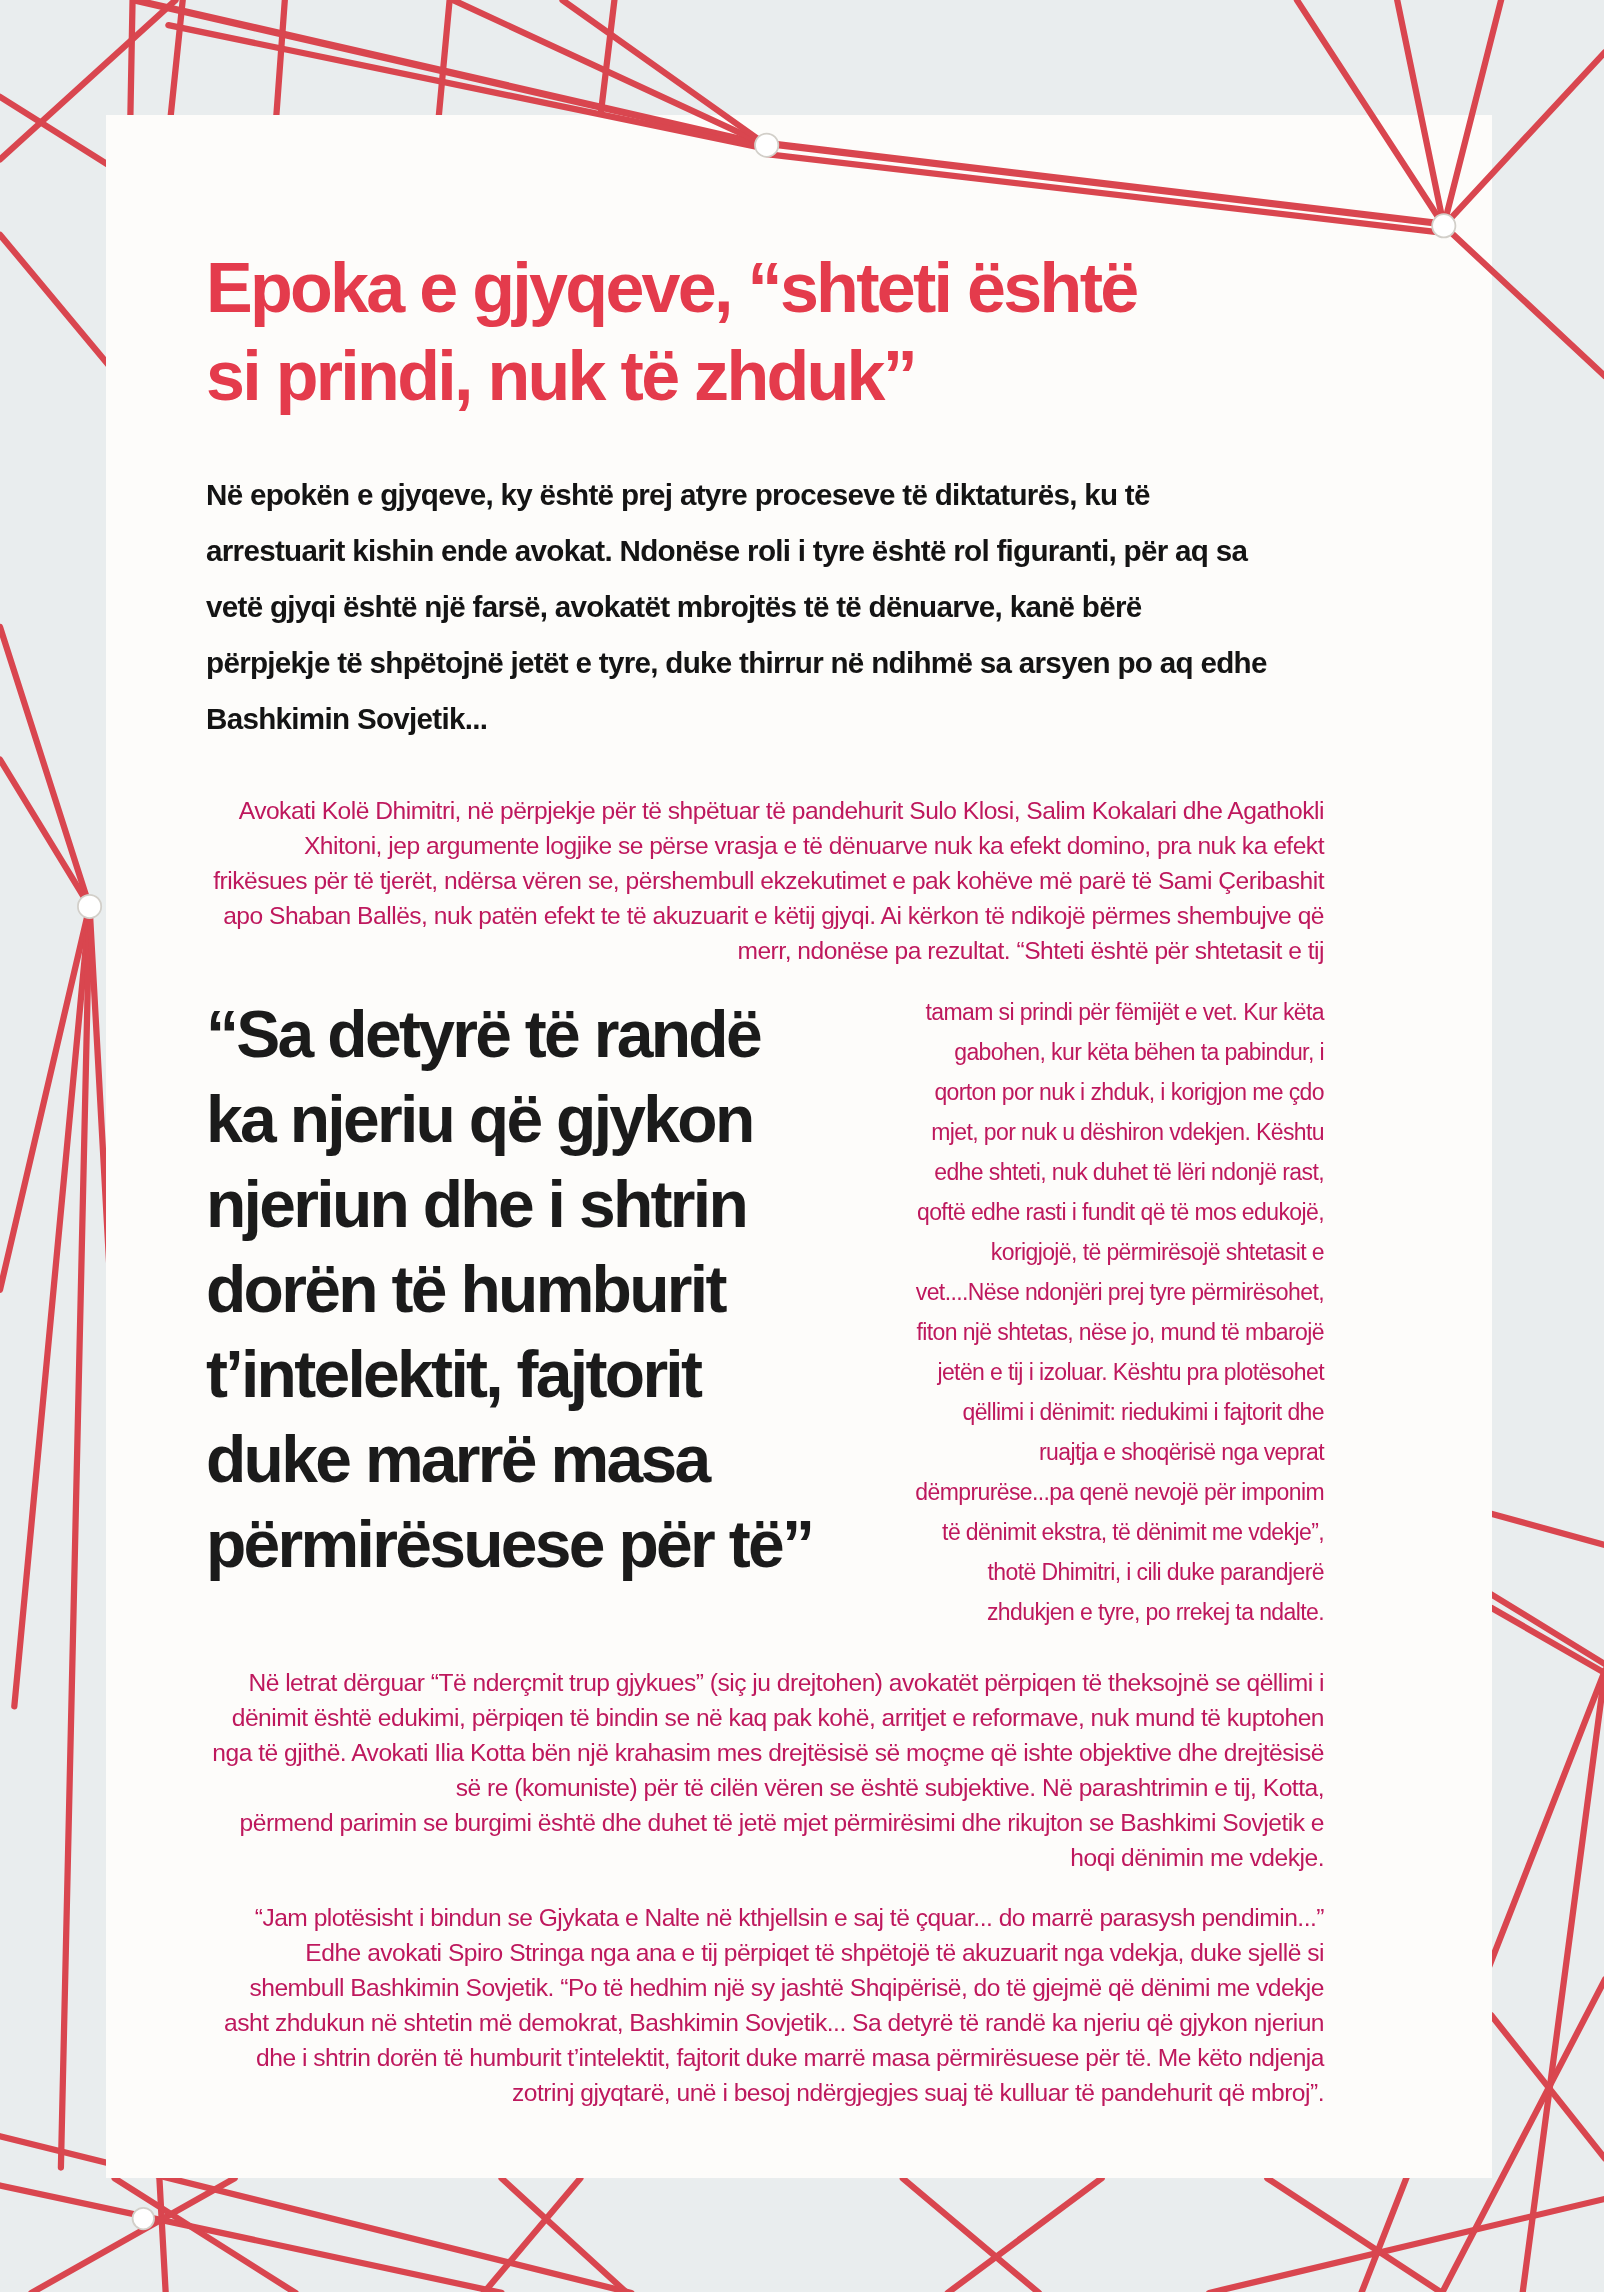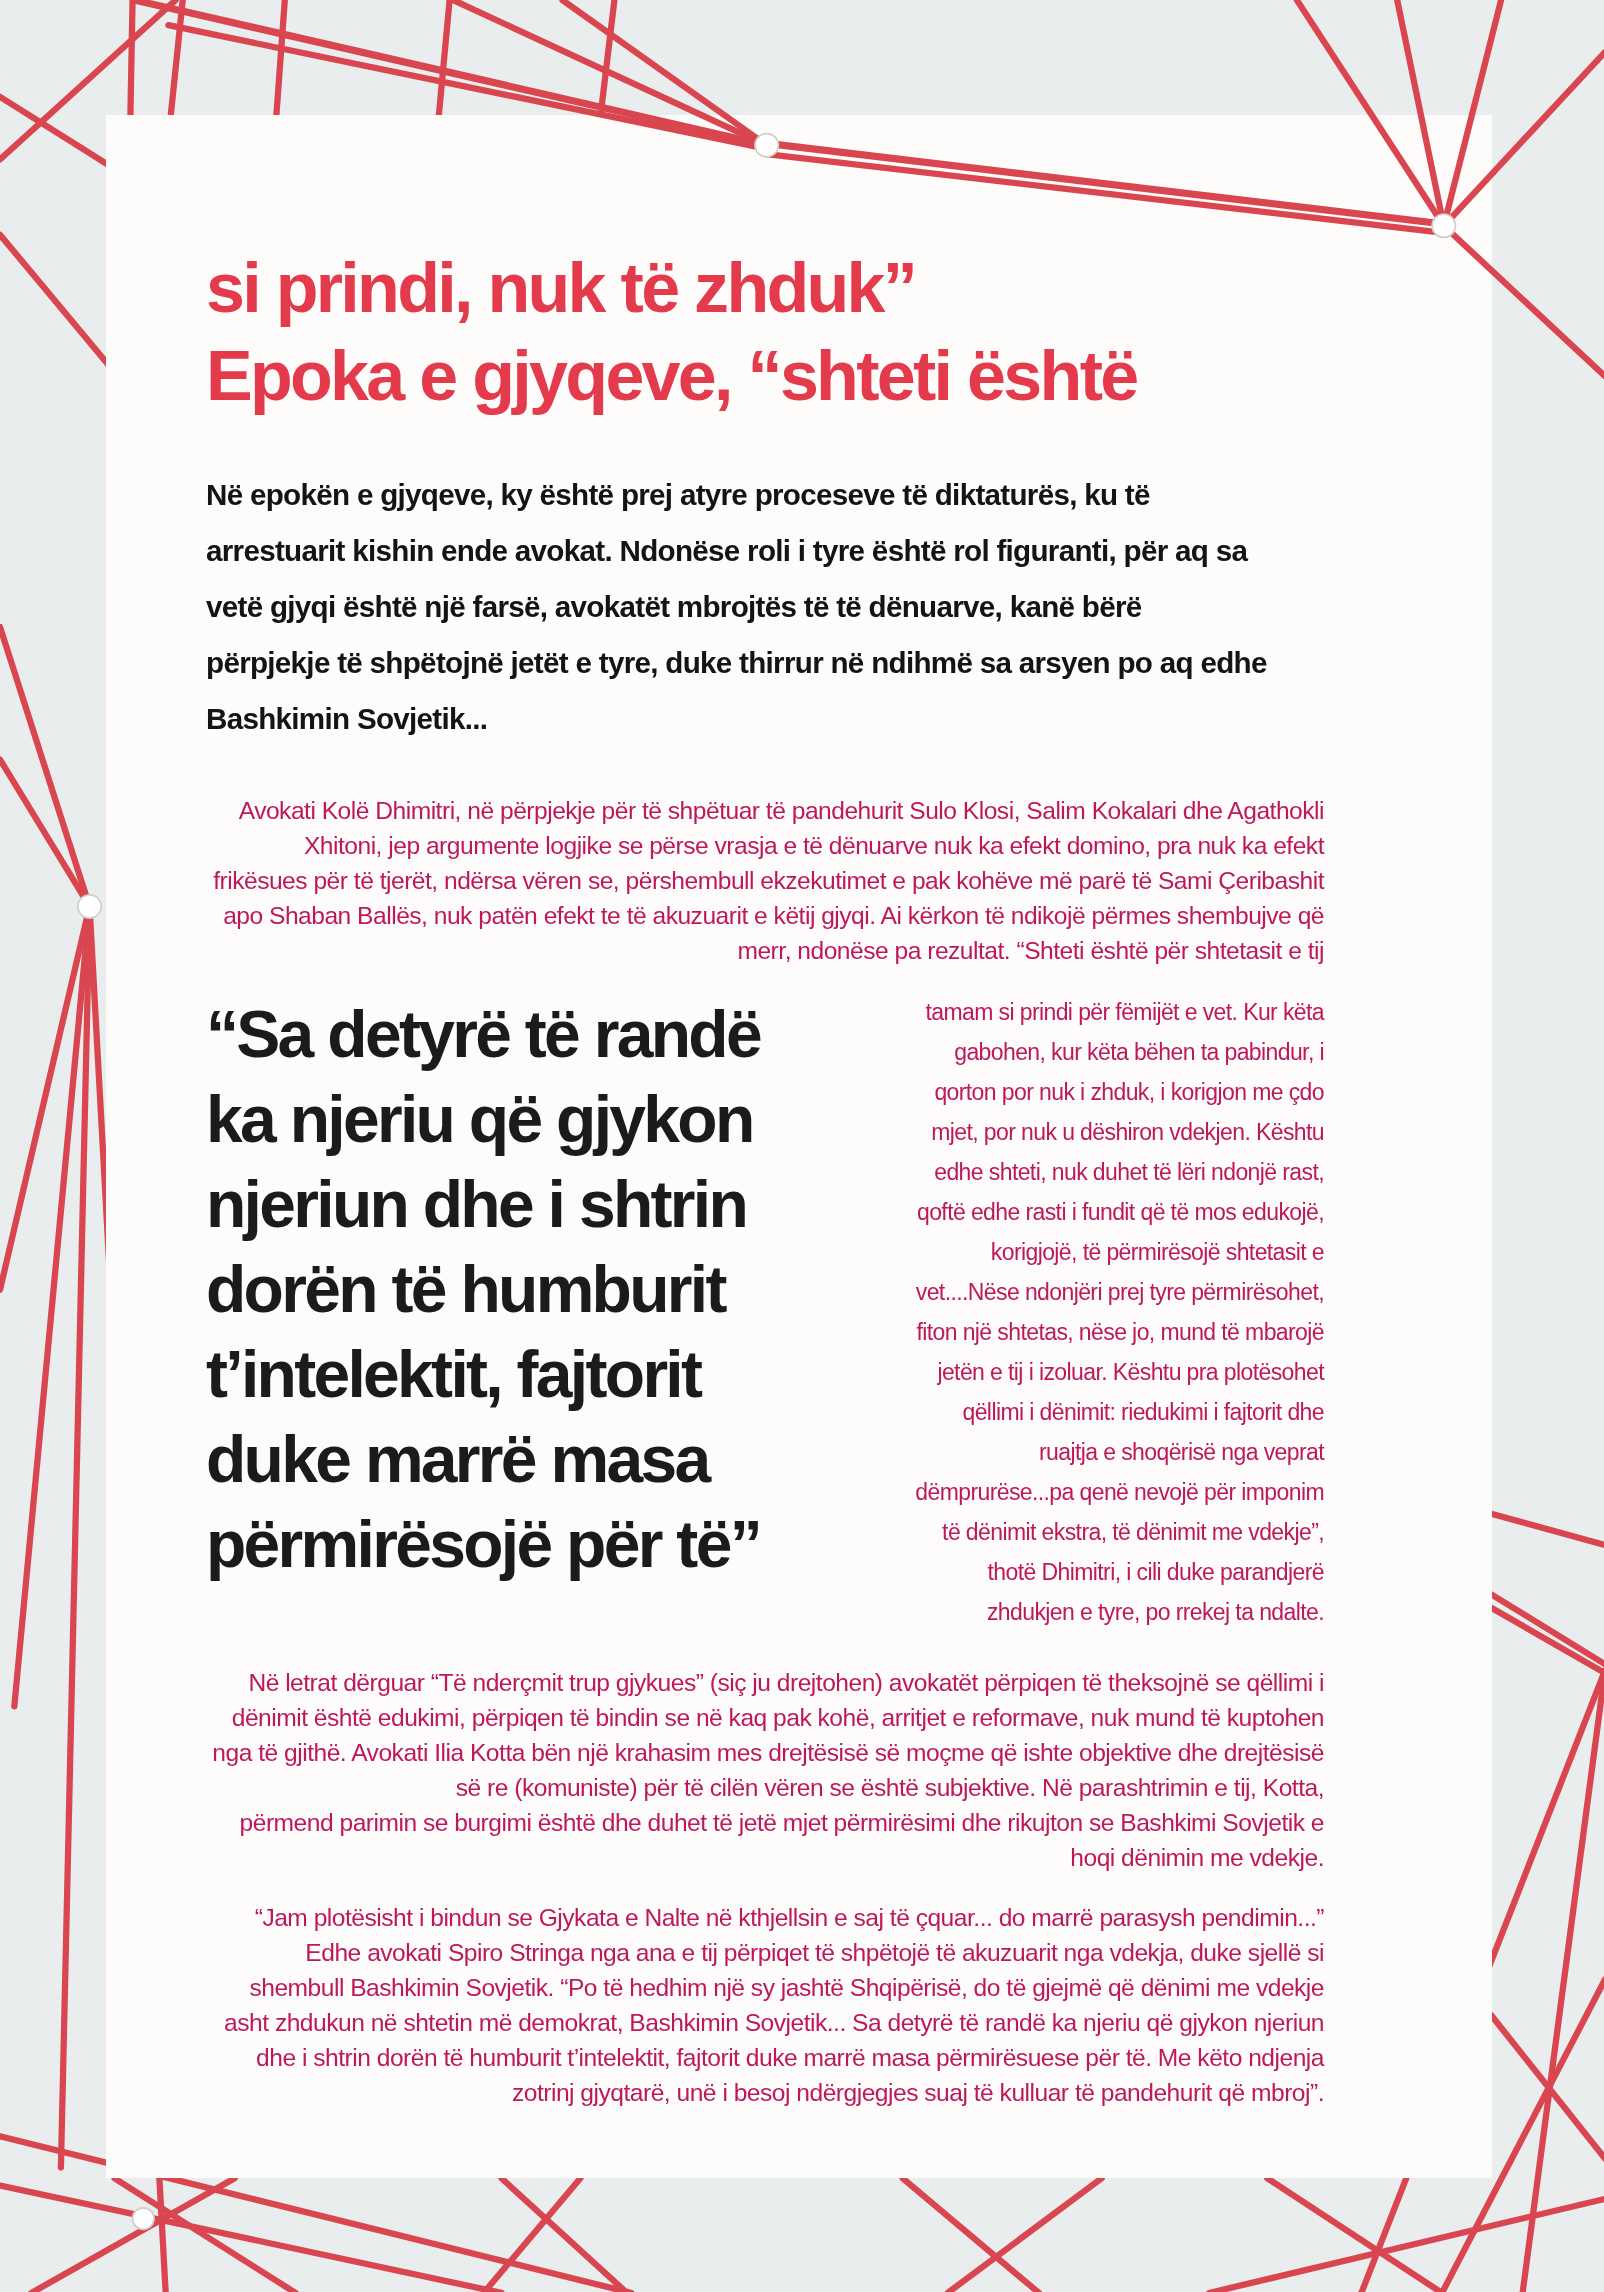--- a/index.html
+++ b/index.html
@@ -93,36 +93,36 @@
       <line class="thread" x1="648" y1="2432" x2="540" y2="2560"></line>
       <line class="thread" x1="1008" y1="2432" x2="1160" y2="2560"></line>
       <line class="thread" x1="1230" y1="2432" x2="1058" y2="2560"></line>
       <line class="thread" x1="1415" y1="2432" x2="1610" y2="2560"></line>
       <line class="thread" x1="1792" y1="2455" x2="1350" y2="2560"></line>
     </g>
   </svg>
 
   <div class="card">
     <h1 class="headline">
+      <span class="hl-line">Epoka e gjyqeve, “shteti është</span>
       <span class="hl-line">si prindi, nuk të zhduk”</span>
-      <span class="hl-line">Epoka e gjyqeve, “shteti është</span>
     </h1>
 
     <p class="intro">Në epokën e gjyqeve, ky është prej atyre proceseve të diktaturës, ku të arrestuarit kishin ende avokat. Ndonëse roli i tyre është rol figuranti, për aq sa vetë gjyqi është një farsë, avokatët mbrojtës të të dënuarve, kanë bërë përpjekje të shpëtojnë jetët e tyre, duke thirrur në ndihmë sa arsyen po aq edhe Bashkimin Sovjetik...</p>
 
     <p class="bodytext para-lead">Avokati Kolë Dhimitri, në përpjekje për të shpëtuar të pandehurit Sulo Klosi, Salim Kokalari dhe Agathokli Xhitoni, jep argumente logjike se përse vrasja e të dënuarve nuk ka efekt domino, pra nuk ka efekt frikësues për të tjerët, ndërsa vëren se, përshembull ekzekutimet e pak kohëve më parë të Sami Çeribashit apo Shaban Ballës, nuk patën efekt te të akuzuarit e këtij gjyqi. Ai kërkon të ndikojë përmes shembujve që merr, ndonëse pa rezultat. “Shteti është për shtetasit e tij</p>
 
     <div class="two-col">
       <div class="pullquote">“Sa detyrë të randë
 ka njeriu që gjykon
 njeriun dhe i shtrin
 dorën të humburit
 t’intelektit, fajtorit
 duke marrë masa
-përmirësojë për të”</div>
+përmirësuese për të”</div>
       <div class="side-col bodytext">tamam si prindi për fëmijët e vet. Kur këta gabohen, kur këta bëhen ta pabindur, i qorton por nuk i zhduk, i korigjon me çdo mjet, por nuk u dëshiron vdekjen. Kështu edhe shteti, nuk duhet të lëri ndonjë rast, qoftë edhe rasti i fundit që të mos edukojë, korigjojë, të përmirësojë shtetasit e vet....Nëse ndonjëri prej tyre përmirësohet, fiton një shtetas, nëse jo, mund të mbarojë jetën e tij i izoluar. Kështu pra plotësohet qëllimi i dënimit: riedukimi i fajtorit dhe ruajtja e shoqërisë nga veprat dëmprurëse...pa qenë nevojë për imponim të dënimit ekstra, të dënimit me vdekje”, thotë Dhimitri, i cili duke parandjerë zhdukjen e tyre, po rrekej ta ndalte.</div>
     </div>
 
     <p class="bodytext para-letters">Në letrat dërguar “Të nderçmit trup gjykues” (siç ju drejtohen) avokatët përpiqen të theksojnë se qëllimi i dënimit është edukimi, përpiqen të bindin se në kaq pak kohë, arritjet e reformave, nuk mund të kuptohen nga të gjithë. Avokati Ilia Kotta bën një krahasim mes drejtësisë së moçme që ishte objektive dhe drejtësisë së re (komuniste) për të cilën vëren se është subjektive. Në parashtrimin e tij, Kotta,
 përmend parimin se burgimi është dhe duhet të jetë mjet përmirësimi dhe rikujton se Bashkimi Sovjetik e hoqi dënimin me vdekje.</p>
 
     <p class="bodytext para-closing">“Jam plotësisht i bindun se Gjykata e Nalte në kthjellsin e saj të çquar... do marrë parasysh pendimin...” Edhe avokati Spiro Stringa nga ana e tij përpiqet të shpëtojë të akuzuarit nga vdekja, duke sjellë si shembull Bashkimin Sovjetik. “Po të hedhim një sy jashtë Shqipërisë, do të gjejmë që dënimi me vdekje asht zhdukun në shtetin më demokrat, Bashkimin Sovjetik... Sa detyrë të randë ka njeriu që gjykon njeriun dhe i shtrin dorën të humburit t’intelektit, fajtorit duke marrë masa përmirësuese për të. Me këto ndjenja zotrinj gjyqtarë, unë i besoj ndërgjegjes suaj të kulluar të pandehurit që mbroj”.</p>
   </div>
 
   <svg class="threads threads-front" viewBox="0 0 1792 2560">

